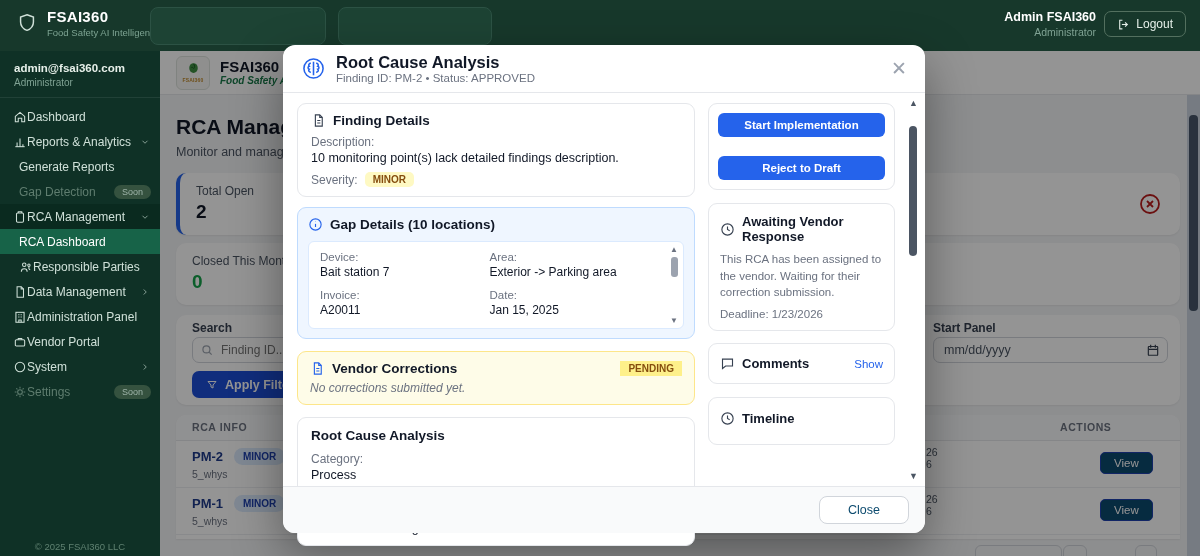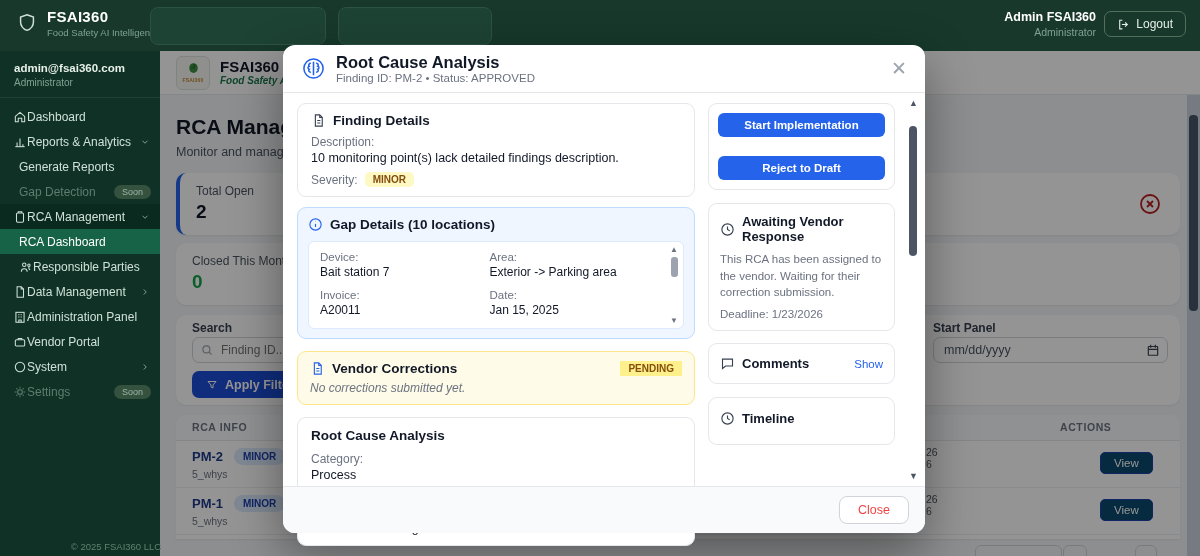--- a/index.html
+++ b/index.html
@@ -28,21 +28,21 @@
   .nav-item{position:relative;height:25px;display:flex;align-items:center;padding:0 10px 0 13px;
       color:#cfe0d8;font-size:12px;cursor:pointer;}
   .nav-item .lbl{white-space:nowrap;}
   .nav-item.sub{padding-left:19px;}
   .nav-item.dim{color:#5f7d6f;}
   .nav-item.parent-hi{background:#0a2a1f;}
   .nav-item.active{background:#176348;color:#fff;}
   .nav-ic{width:14px;height:14px;flex:0 0 14px;color:inherit;}
   .chev{position:absolute;right:10px;width:10px;height:10px;color:#9cb5a9;}
   .soon{position:absolute;right:9px;background:#35523f;color:#9fb5aa;font-size:9px;padding:2px 8px;border-radius:9px;}
-  .side-foot{position:absolute;bottom:4px;left:0;width:160px;text-align:center;font-size:9.5px;color:#5f8171;padding-left:36px;}
+  .side-foot{position:absolute;bottom:4px;left:0;width:160px;text-align:center;font-size:9.5px;color:#5f8171;}
   
   .main{position:absolute;left:160px;top:51px;width:1040px;height:505px;overflow:hidden;background:#f3f4f6;}
   .main-header{position:absolute;left:0;top:0;right:0;height:44px;background:#fff;border-bottom:1px solid #e5e7eb;
       display:flex;align-items:center;gap:10px;padding-left:16px;box-sizing:border-box;}
   .logo-box{width:32px;height:32px;border-radius:6px;background:#f6f7f5;border:1px solid #dde2dc;
       display:flex;flex-direction:column;align-items:center;justify-content:center;}
   .logo-box .tiny{font-size:5px;font-weight:bold;color:#c08a2e;letter-spacing:.2px;}
   .app-name{font-size:15px;font-weight:bold;color:#111827;line-height:1.1;}
   .app-tag{font-size:10px;font-style:italic;font-weight:bold;color:#1a7a4a;}
   .page-title{position:absolute;left:16px;top:64px;font-size:21px;font-weight:bold;color:#111827;}
@@ -129,21 +129,21 @@
   .await-dl{font-size:11.5px;color:#6b7280;margin-top:7px;}
   .cm-card{margin-top:12px;padding:12px 11px;}
   .show-link{margin-left:auto;font-size:11.5px;color:#2563eb;cursor:pointer;}
   .tl-card{margin-top:13px;padding:13px 11px 18px;}
   .m-scroll{position:absolute;right:5px;top:53px;bottom:52px;width:13px;display:flex;flex-direction:column;align-items:center;}
   .m-arrow{font-size:9px;color:#4b5563;line-height:10px;}
   .m-thumb{position:absolute;top:28px;left:2px;width:8px;height:130px;background:#4b5563;border-radius:4px;}
   .m-foot{position:absolute;left:0;right:0;bottom:0;height:46px;background:#f9fafb;border-top:1px solid #e5e7eb;
       border-radius:0 0 12px 12px;}
   .close-btn{position:absolute;right:16px;top:9px;background:#fff;border:1px solid #d1d5db;border-radius:8px;
-      padding:6px 18px;font-size:12.5px;color:#ef4444;cursor:pointer;font-family:"Liberation Sans",sans-serif;}
+      padding:6px 28px;font-size:12.5px;color:#0c4a6e;cursor:pointer;font-family:"Liberation Sans",sans-serif;}
 </style>
 </head>
 <body>
 
 <div class="topbar">
   <div class="brand">
     <span>
       <svg width="22" height="24" viewBox="0 0 24 24" fill="none" stroke="#cfe0d8" stroke-width="1.6">
           <path d="M12 3l7 2.6v5.2c0 4.6-3 7.6-7 9.2-4-1.6-7-4.6-7-9.2V5.6z"></path>
         </svg>

